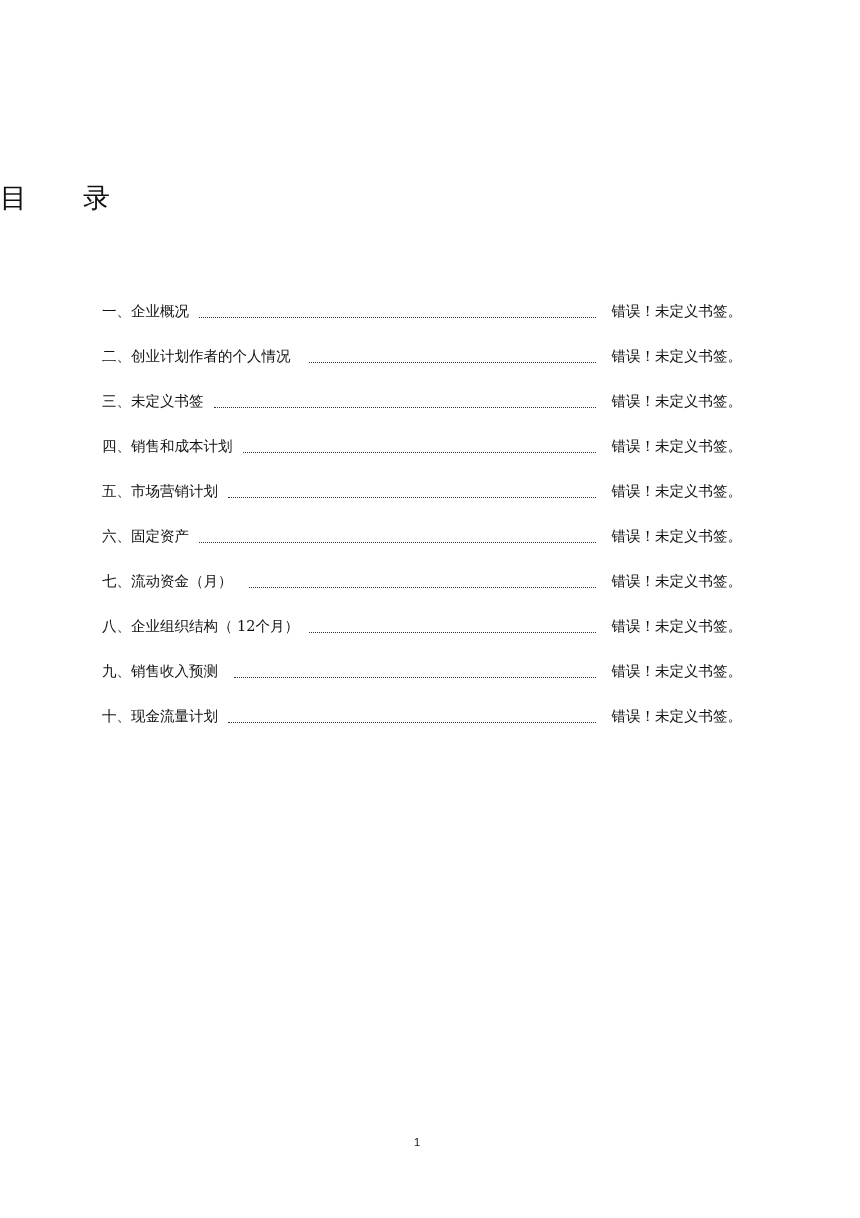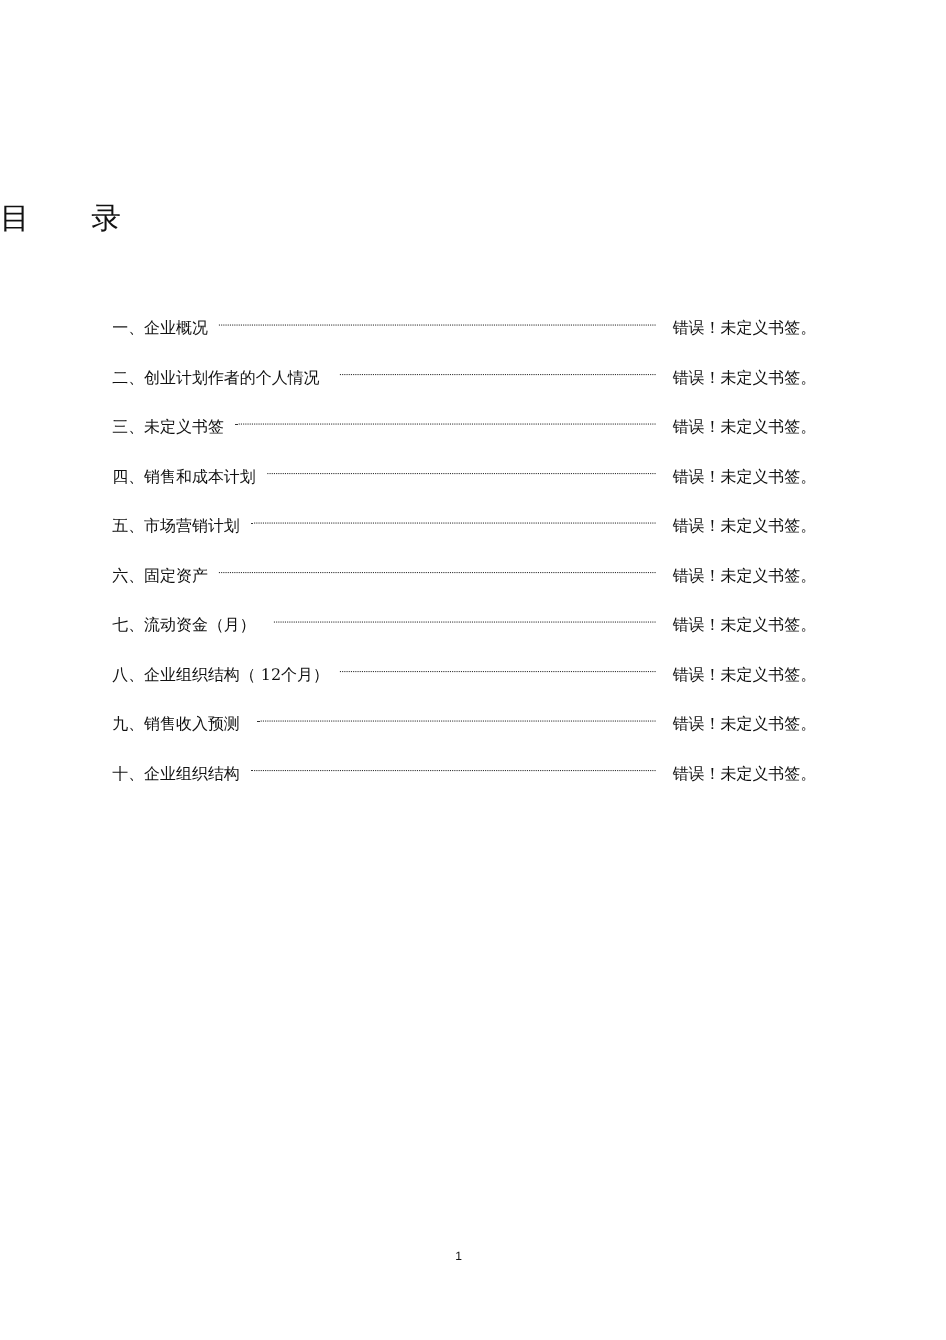--- a/index.html
+++ b/index.html
@@ -27,21 +27,21 @@
     .page-title .t1 { display: inline-block; margin-right: 56px; }
     .page-title .t2 { display: inline-block; }
     .toc {
       position: absolute;
       top: 276px;
       left: 102px;
       width: 640px;
     }
     .toc-row {
       display: flex;
-      align-items: center;
+      align-items: flex-end;
       height: 45px;
       font-size: 14.5px;
       white-space: nowrap;
     }
     .toc-label { flex: 0 0 auto; }
     .toc-dots {
       flex: 1 1 auto;
       overflow: hidden;
       margin-left: 10px;
       border-bottom: 1.5px dotted #333;
@@ -110,19 +110,19 @@
     <span class="toc-label">八、企业组织结构（ 12个月）</span>
     <span class="toc-dots"></span>
     <span class="toc-page">错误！未定义书签。</span>
   </div>
   <div class="toc-row">
     <span class="toc-label">九、销售收入预测</span>
     <span class="toc-dots" style="margin-left:16px"></span>
     <span class="toc-page">错误！未定义书签。</span>
   </div>
   <div class="toc-row">
-    <span class="toc-label">十、企业组织结构</span>
+    <span class="toc-label">十、现金流量计划</span>
     <span class="toc-dots"></span>
     <span class="toc-page">错误！未定义书签。</span>
   </div>
 </div>
 
 <div class="page-number">1</div>
 
 </body></html>

